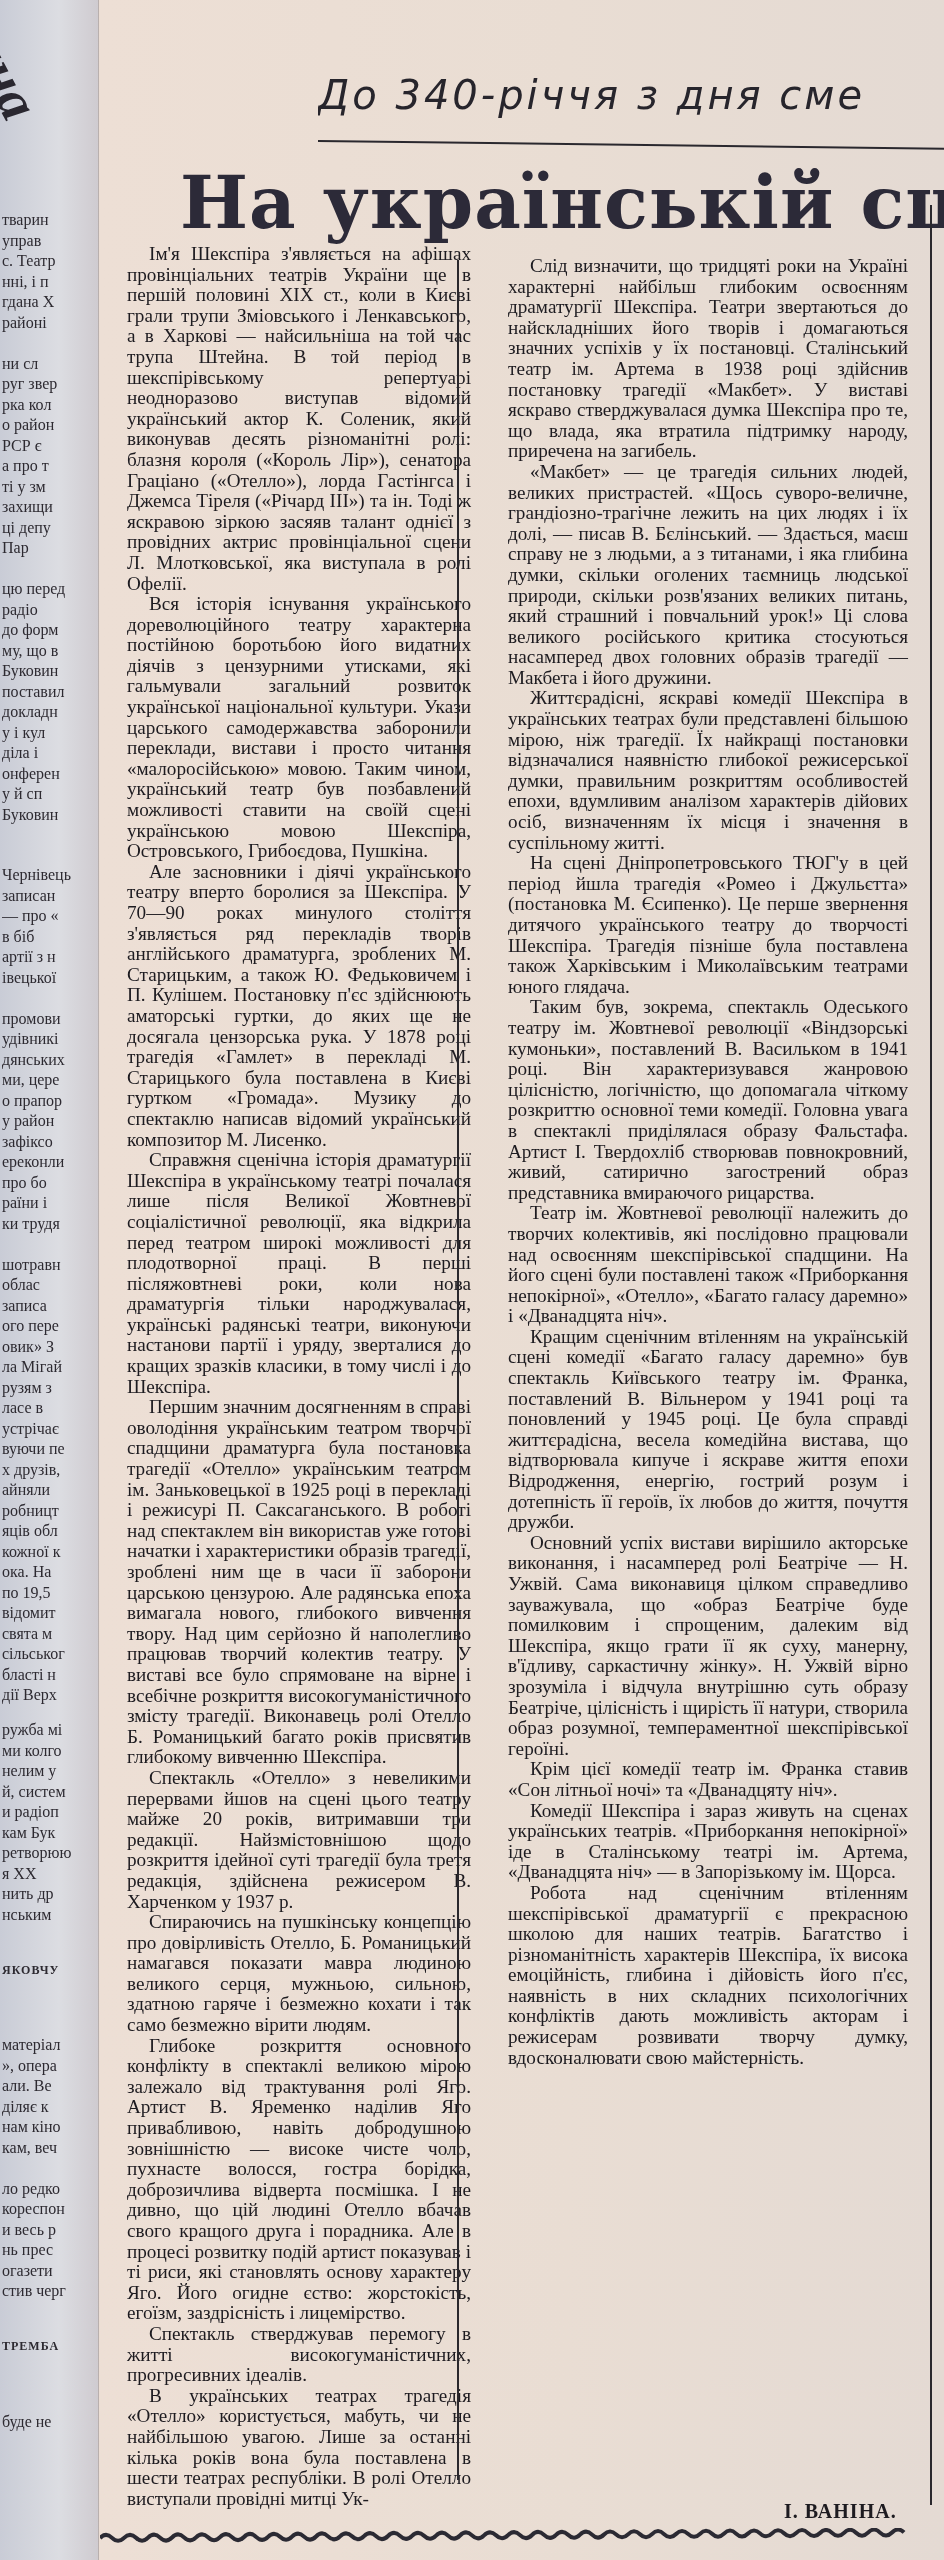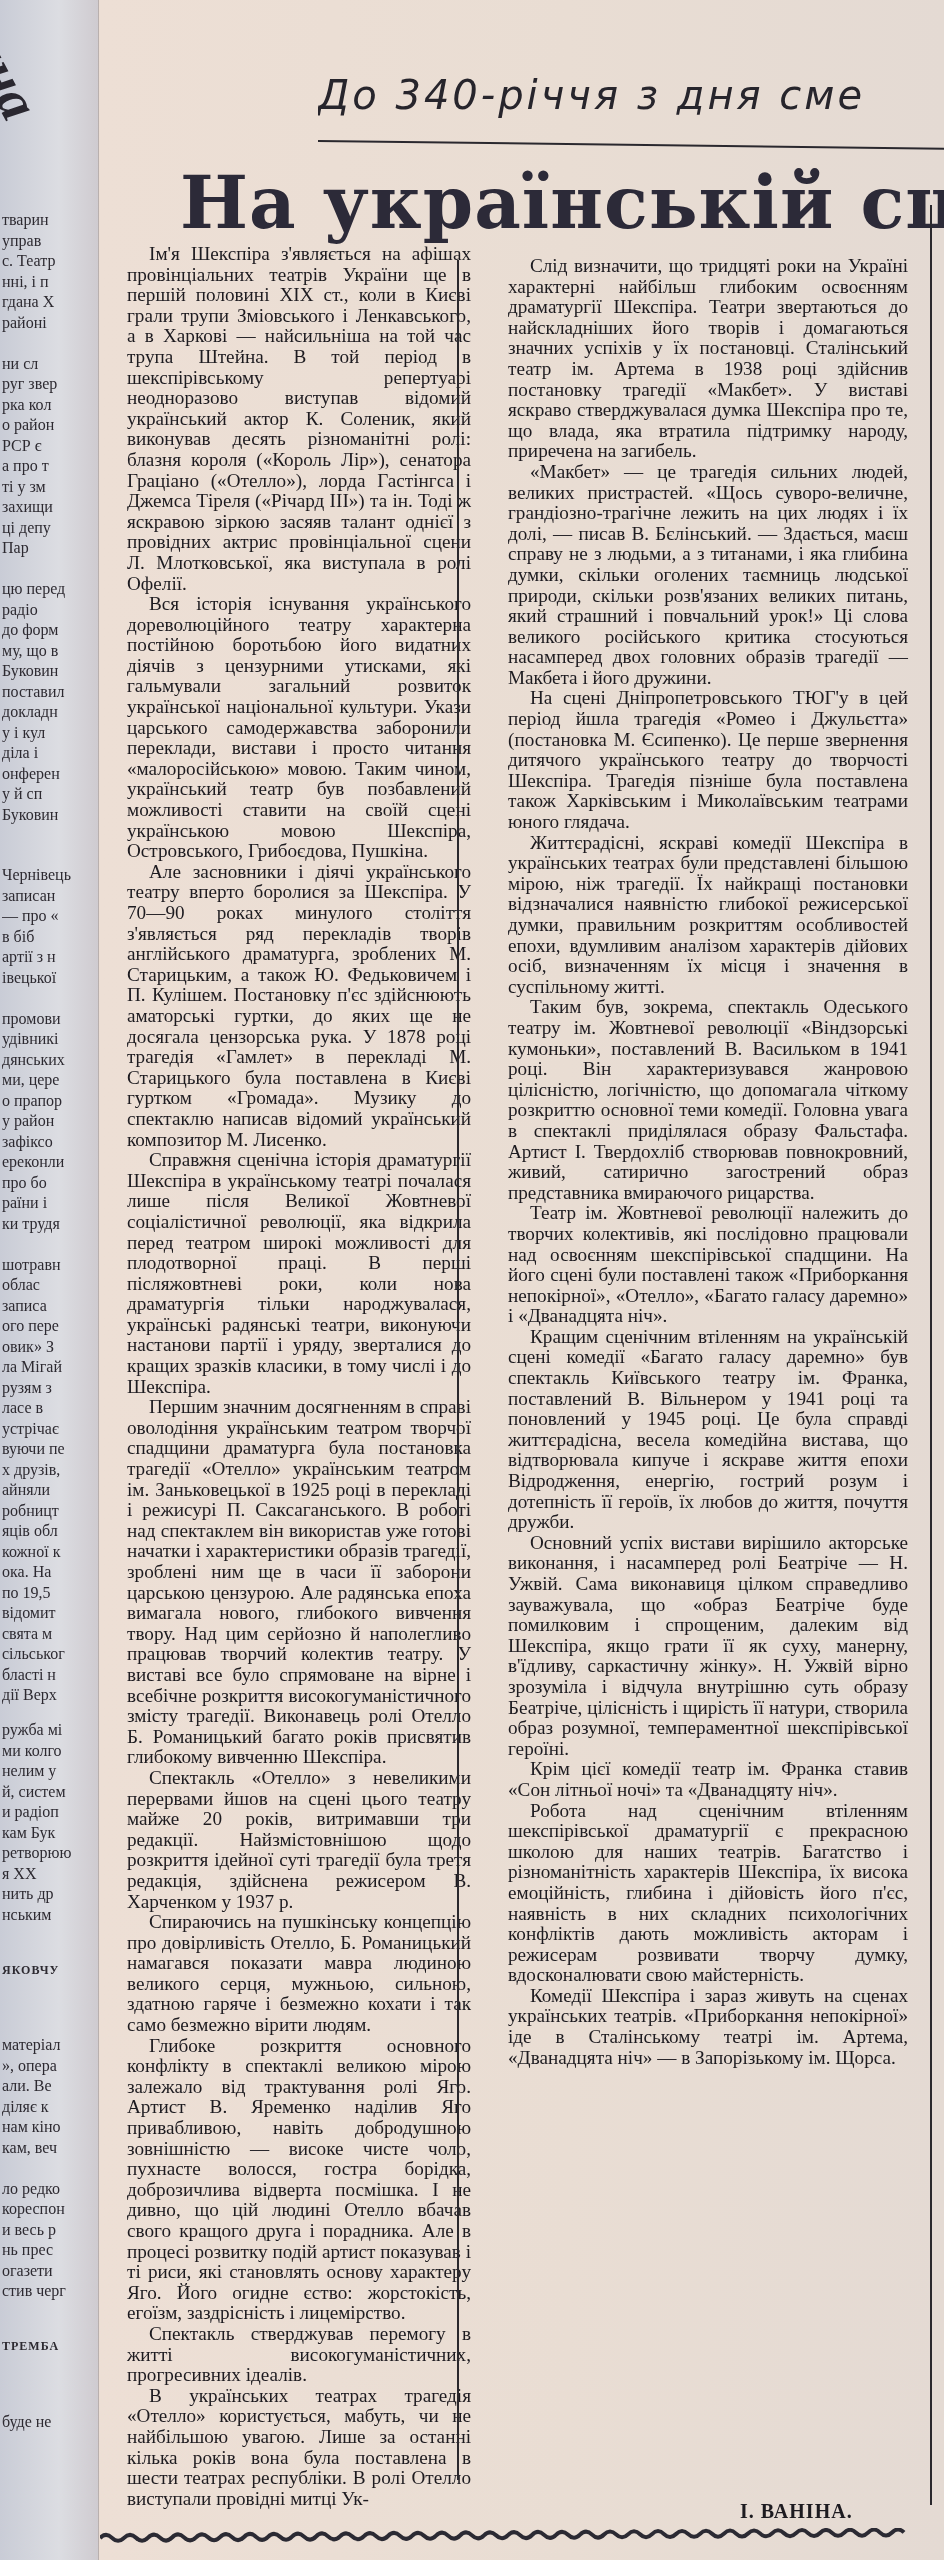--- a/index.html
+++ b/index.html
@@ -54,21 +54,21 @@
       text-align: justify; color: #1d1b20;
     }
     .col p { margin: 0; text-indent: 22px; }
     .col-left { left: 100px; top: 244px; width: 344px; padding-left: 27px; }
     .col-right { left: 508px; top: 256px; width: 400px; }
     .col-right p.cont { text-indent: 0; }
     .vrule { position: absolute; background: #2a282d; width: 2px; }
     .vrule-mid { left: 457px; top: 260px; height: 2220px; }
     .vrule-right { left: 930px; top: 205px; height: 2300px; }
     .signature {
-      position: absolute; left: 740px; top: 2500px;
+      position: absolute; left: 784px; top: 2500px;
       font-family: "Liberation Serif", serif; font-weight: bold; font-size: 20px; letter-spacing: 1px; color: #1d1b20;
     }
     .wavy { position: absolute; left: 100px; top: 2528px; width: 844px; height: 28px; }
   </style>
 </head>
 <body>
 
 <div class="paper"></div>
 
 <div class="adjacent">
@@ -198,29 +198,29 @@
     <p>Спектакль «Отелло» з невеликими перервами йшов на сцені цього театру майже 20 років, витримавши три редакції. Найзмістовнішою щодо розкриття ідейної суті трагедії була третя редакція, здійснена режисером В. Харченком у 1937 р.</p>
     <p>Спираючись на пушкінську концепцію про довірливість Отелло, Б. Романицький намагався показати мавра людиною великого серця, мужньою, сильною, здатною гаряче і безмежно кохати і так само безмежно вірити людям.</p>
     <p>Глибоке розкриття основного конфлікту в спектаклі великою мірою залежало від трактування ролі Яго. Артист В. Яременко наділив Яго привабливою, навіть добродушною зовнішністю — високе чисте чоло, пухнасте волосся, гостра борідка, доброзичлива відверта посмішка. І не дивно, що цій людині Отелло вбачав свого кращого друга і порадника. Але в процесі розвитку подій артист показував і ті риси, які становлять основу характеру Яго. Його огидне єство: жорстокість, егоїзм, заздрісність і лицемірство.</p>
     <p>Спектакль стверджував перемогу в житті високогуманістичних, прогресивних ідеалів.</p>
     <p>В українських театрах трагедія «Отелло» користується, мабуть, чи не найбільшою увагою. Лише за останні кілька років вона була поставлена в шести театрах республіки. В ролі Отелло виступали провідні митці Ук-</p>
   </div>
 <div class="vrule vrule-mid"></div>
 <div class="col col-right" id="col-right">
     <p>Слід визначити, що тридцяті роки на Україні характерні найбільш глибоким освоєнням драматургії Шекспіра. Театри звертаються до найскладніших його творів і домагаються значних успіхів у їх постановці. Сталінський театр ім. Артема в 1938 році здійснив постановку трагедії «Макбет». У виставі яскраво стверджувалася думка Шекспіра про те, що влада, яка втратила підтримку народу, приречена на загибель.</p>
     <p>«Макбет» — це трагедія сильних людей, великих пристрастей. «Щось суворо-величне, грандіозно-трагічне лежить на цих людях і їх долі, — писав В. Бєлінський. — Здається, маєш справу не з людьми, а з титанами, і яка глибина думки, скільки оголених таємниць людської природи, скільки розв'язаних великих питань, який страшний і повчальний урок!» Ці слова великого російського критика стосуються насамперед двох головних образів трагедії — Макбета і його дружини.</p>
+    <p>Життєрадісні, яскраві комедії Шекспіра в українських театрах були представлені більшою мірою, ніж трагедії. Їх найкращі постановки відзначалися наявністю глибокої режисерської думки, правильним розкриттям особливостей епохи, вдумливим аналізом характерів дійових осіб, визначенням їх місця і значення в суспільному житті.</p>
     <p>На сцені Дніпропетровського ТЮГ'у в цей період йшла трагедія «Ромео і Джульєтта» (постановка М. Єсипенко). Це перше звернення дитячого українського театру до творчості Шекспіра. Трагедія пізніше була поставлена також Харківським і Миколаївським театрами юного глядача.</p>
-    <p>Життєрадісні, яскраві комедії Шекспіра в українських театрах були представлені більшою мірою, ніж трагедії. Їх найкращі постановки відзначалися наявністю глибокої режисерської думки, правильним розкриттям особливостей епохи, вдумливим аналізом характерів дійових осіб, визначенням їх місця і значення в суспільному житті.</p>
     <p>Таким був, зокрема, спектакль Одеського театру ім. Жовтневої революції «Віндзорські кумоньки», поставлений В. Васильком в 1941 році. Він характеризувався жанровою цілісністю, логічністю, що допомагала чіткому розкриттю основної теми комедії. Головна увага в спектаклі приділялася образу Фальстафа. Артист І. Твердохліб створював повнокровний, живий, сатирично загострений образ представника вмираючого рицарства.</p>
     <p>Театр ім. Жовтневої революції належить до творчих колективів, які послідовно працювали над освоєнням шекспірівської спадщини. На його сцені були поставлені також «Приборкання непокірної», «Отелло», «Багато галасу даремно» і «Дванадцята ніч».</p>
     <p>Кращим сценічним втіленням на українській сцені комедії «Багато галасу даремно» був спектакль Київського театру ім. Франка, поставлений В. Вільнером у 1941 році та поновлений у 1945 році. Це була справді життєрадісна, весела комедійна вистава, що відтворювала кипуче і яскраве життя епохи Відродження, енергію, гострий розум і дотепність її героїв, їх любов до життя, почуття дружби.</p>
     <p>Основний успіх вистави вирішило акторське виконання, і насамперед ролі Беатріче — Н. Ужвій. Сама виконавиця цілком справедливо зауважувала, що «образ Беатріче буде помилковим і спрощеним, далеким від Шекспіра, якщо грати її як суху, манерну, в'їдливу, саркастичну жінку». Н. Ужвій вірно зрозуміла і відчула внутрішню суть образу Беатріче, цілісність і щирість її натури, створила образ розумної, темпераментної шекспірівської героїні.</p>
     <p>Крім цієї комедії театр ім. Франка ставив «Сон літньої ночі» та «Дванадцяту ніч».</p>
+    <p>Комедії Шекспіра і зараз живуть на сценах українських театрів. «Приборкання непокірної» іде в Сталінському театрі ім. Артема, «Дванадцята ніч» — в Запорізькому ім. Щорса.</p>
     <p>Робота над сценічним втіленням шекспірівської драматургії є прекрасною школою для наших театрів. Багатство і різноманітність характерів Шекспіра, їх висока емоційність, глибина і дійовість його п'єс, наявність в них складних психологічних конфліктів дають можливість акторам і режисерам розвивати творчу думку, вдосконалювати свою майстерність.</p>
-    <p>Комедії Шекспіра і зараз живуть на сценах українських театрів. «Приборкання непокірної» іде в Сталінському театрі ім. Артема, «Дванадцята ніч» — в Запорізькому ім. Щорса.</p>
   </div>
 <div class="vrule vrule-right"></div>
 
 <div class="signature">І. ВАНІНА.</div>
 
 <svg class="wavy" viewBox="0 0 844 28" preserveAspectRatio="none">
   <path d="M0 6 q6 -6 12 0 t12 0 t12 0 t12 0 t12 0 t12 0 t12 0 t12 0 t12 0 t12 0 t12 0 t12 0 t12 0 t12 0 t12 0 t12 0 t12 0 t12 0 t12 0 t12 0 t12 0 t12 0 t12 0 t12 0 t12 0 t12 0 t12 0 t12 0 t12 0 t12 0 t12 0 t12 0 t12 0 t12 0 t12 0 t12 0 t12 0 t12 0 t12 0 t12 0 t12 0 t12 0 t12 0 t12 0 t12 0 t12 0 t12 0 t12 0 t12 0 t12 0 t12 0 t12 0 t12 0 t12 0 t12 0 t12 0 t12 0 t12 0 t12 0 t12 0 t12 0 t12 0 t12 0 t12 0 t12 0 t12 0 t12 0" transform="translate(0,4) rotate(-0.4)" fill="none" stroke="#2b2a33" stroke-width="4"></path>
 </svg>
 
 </body></html>

